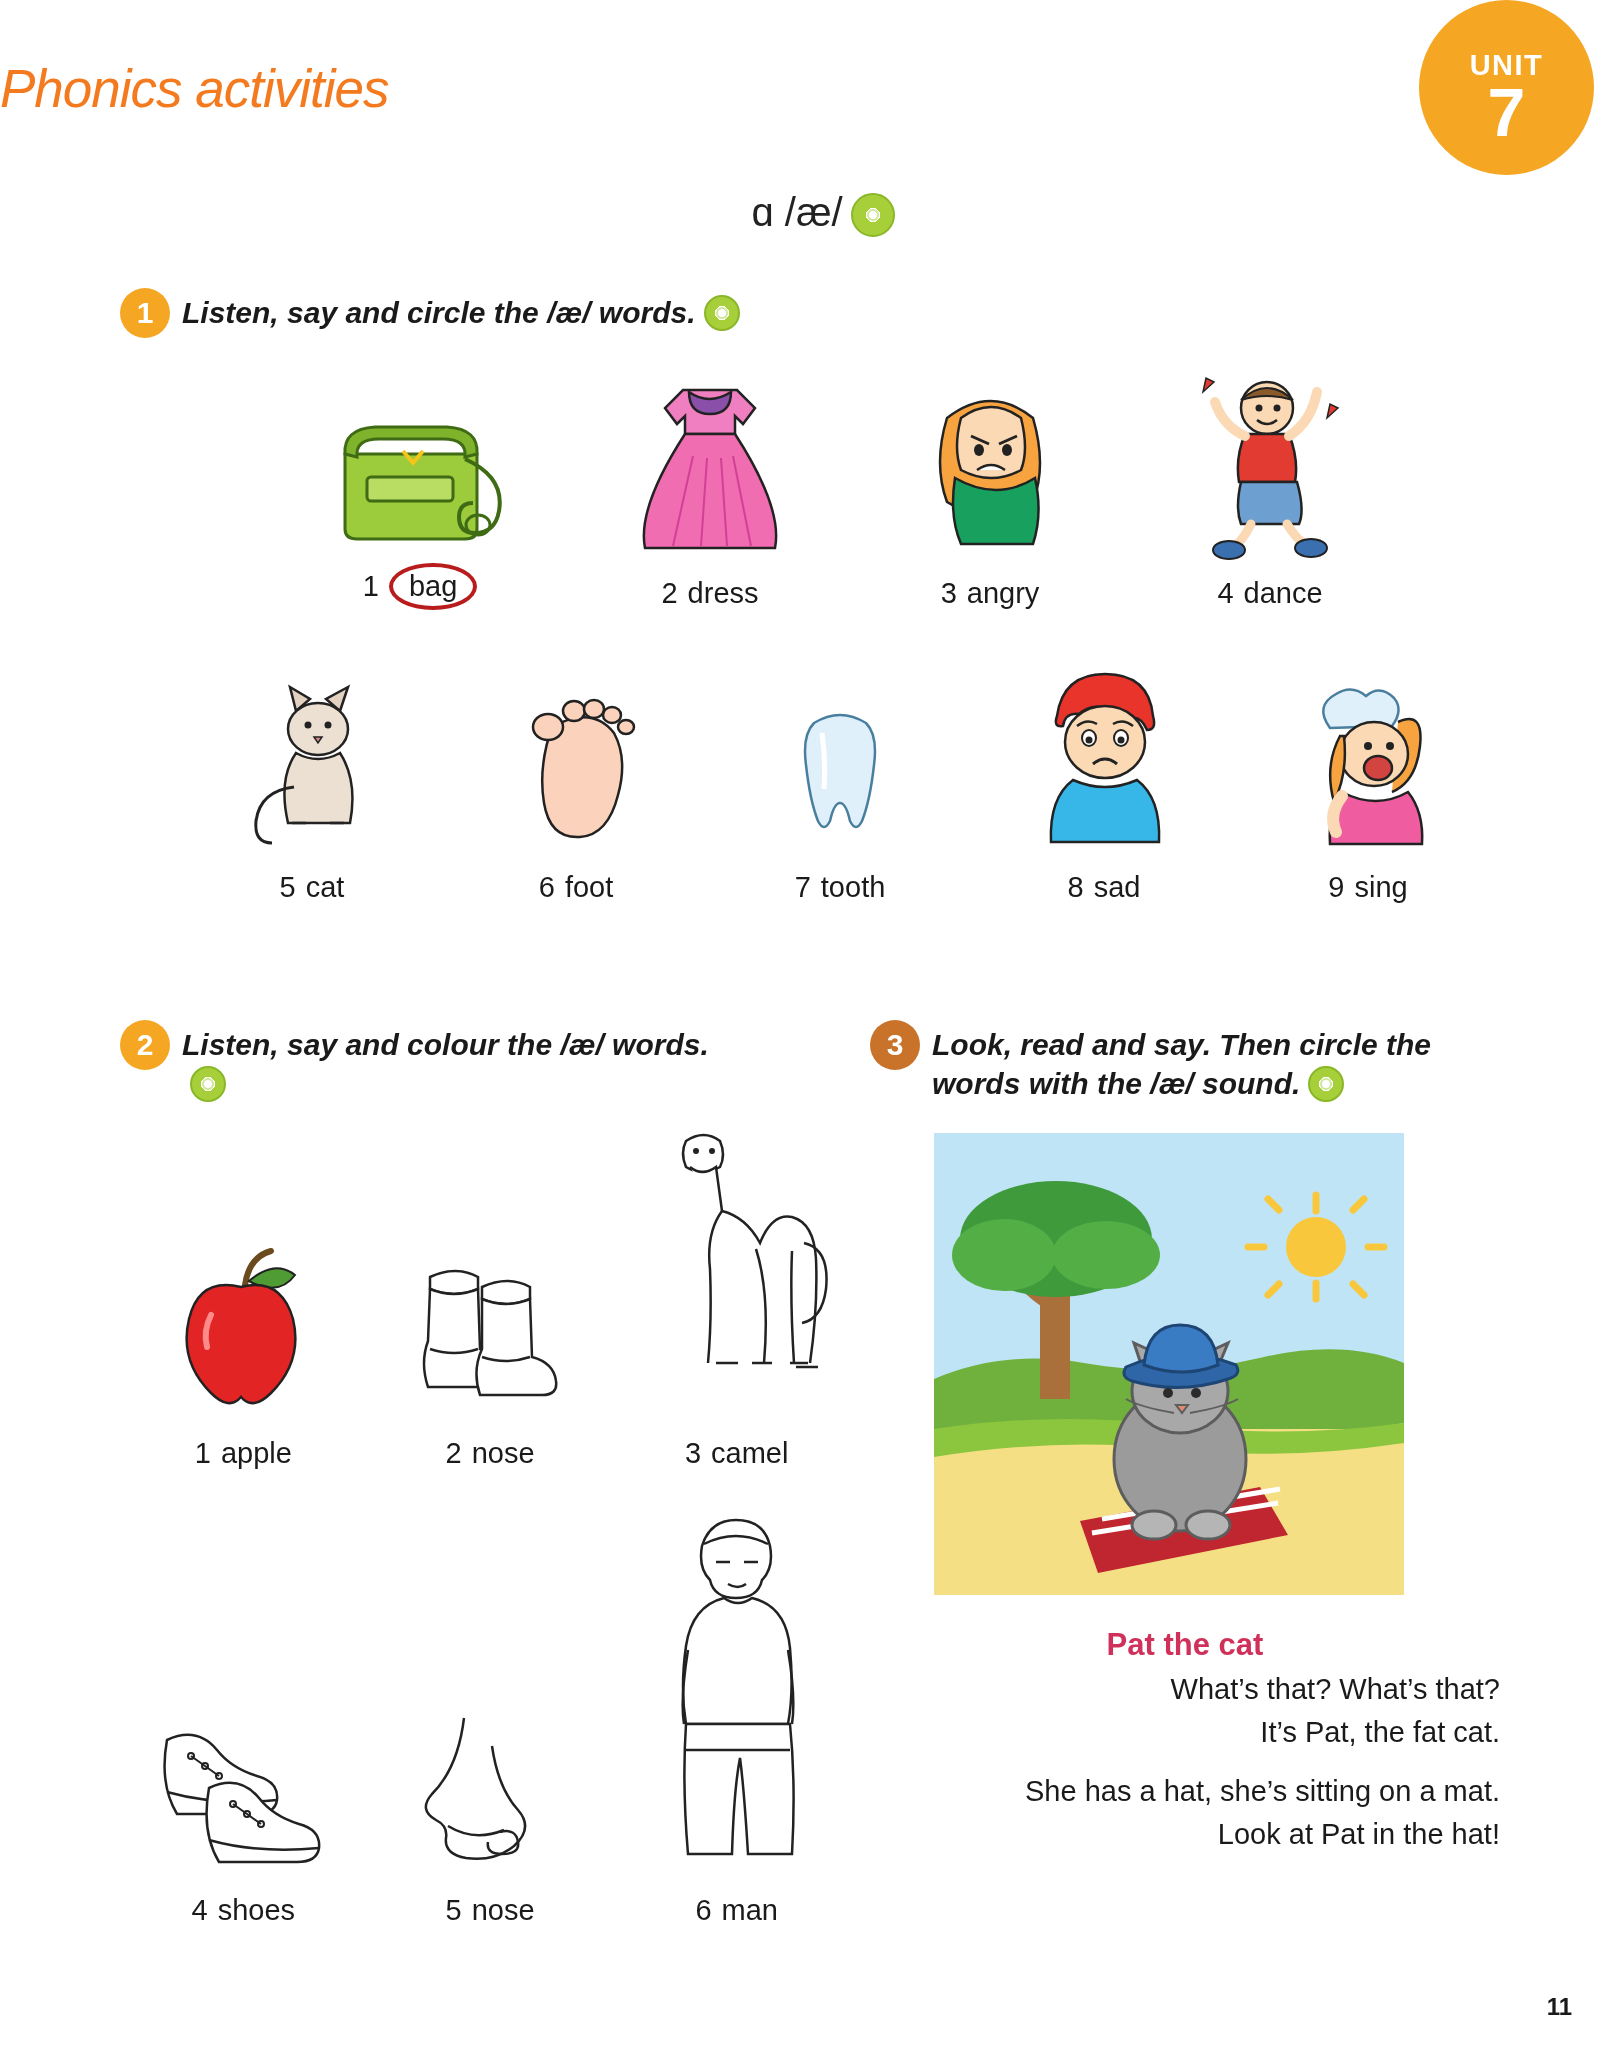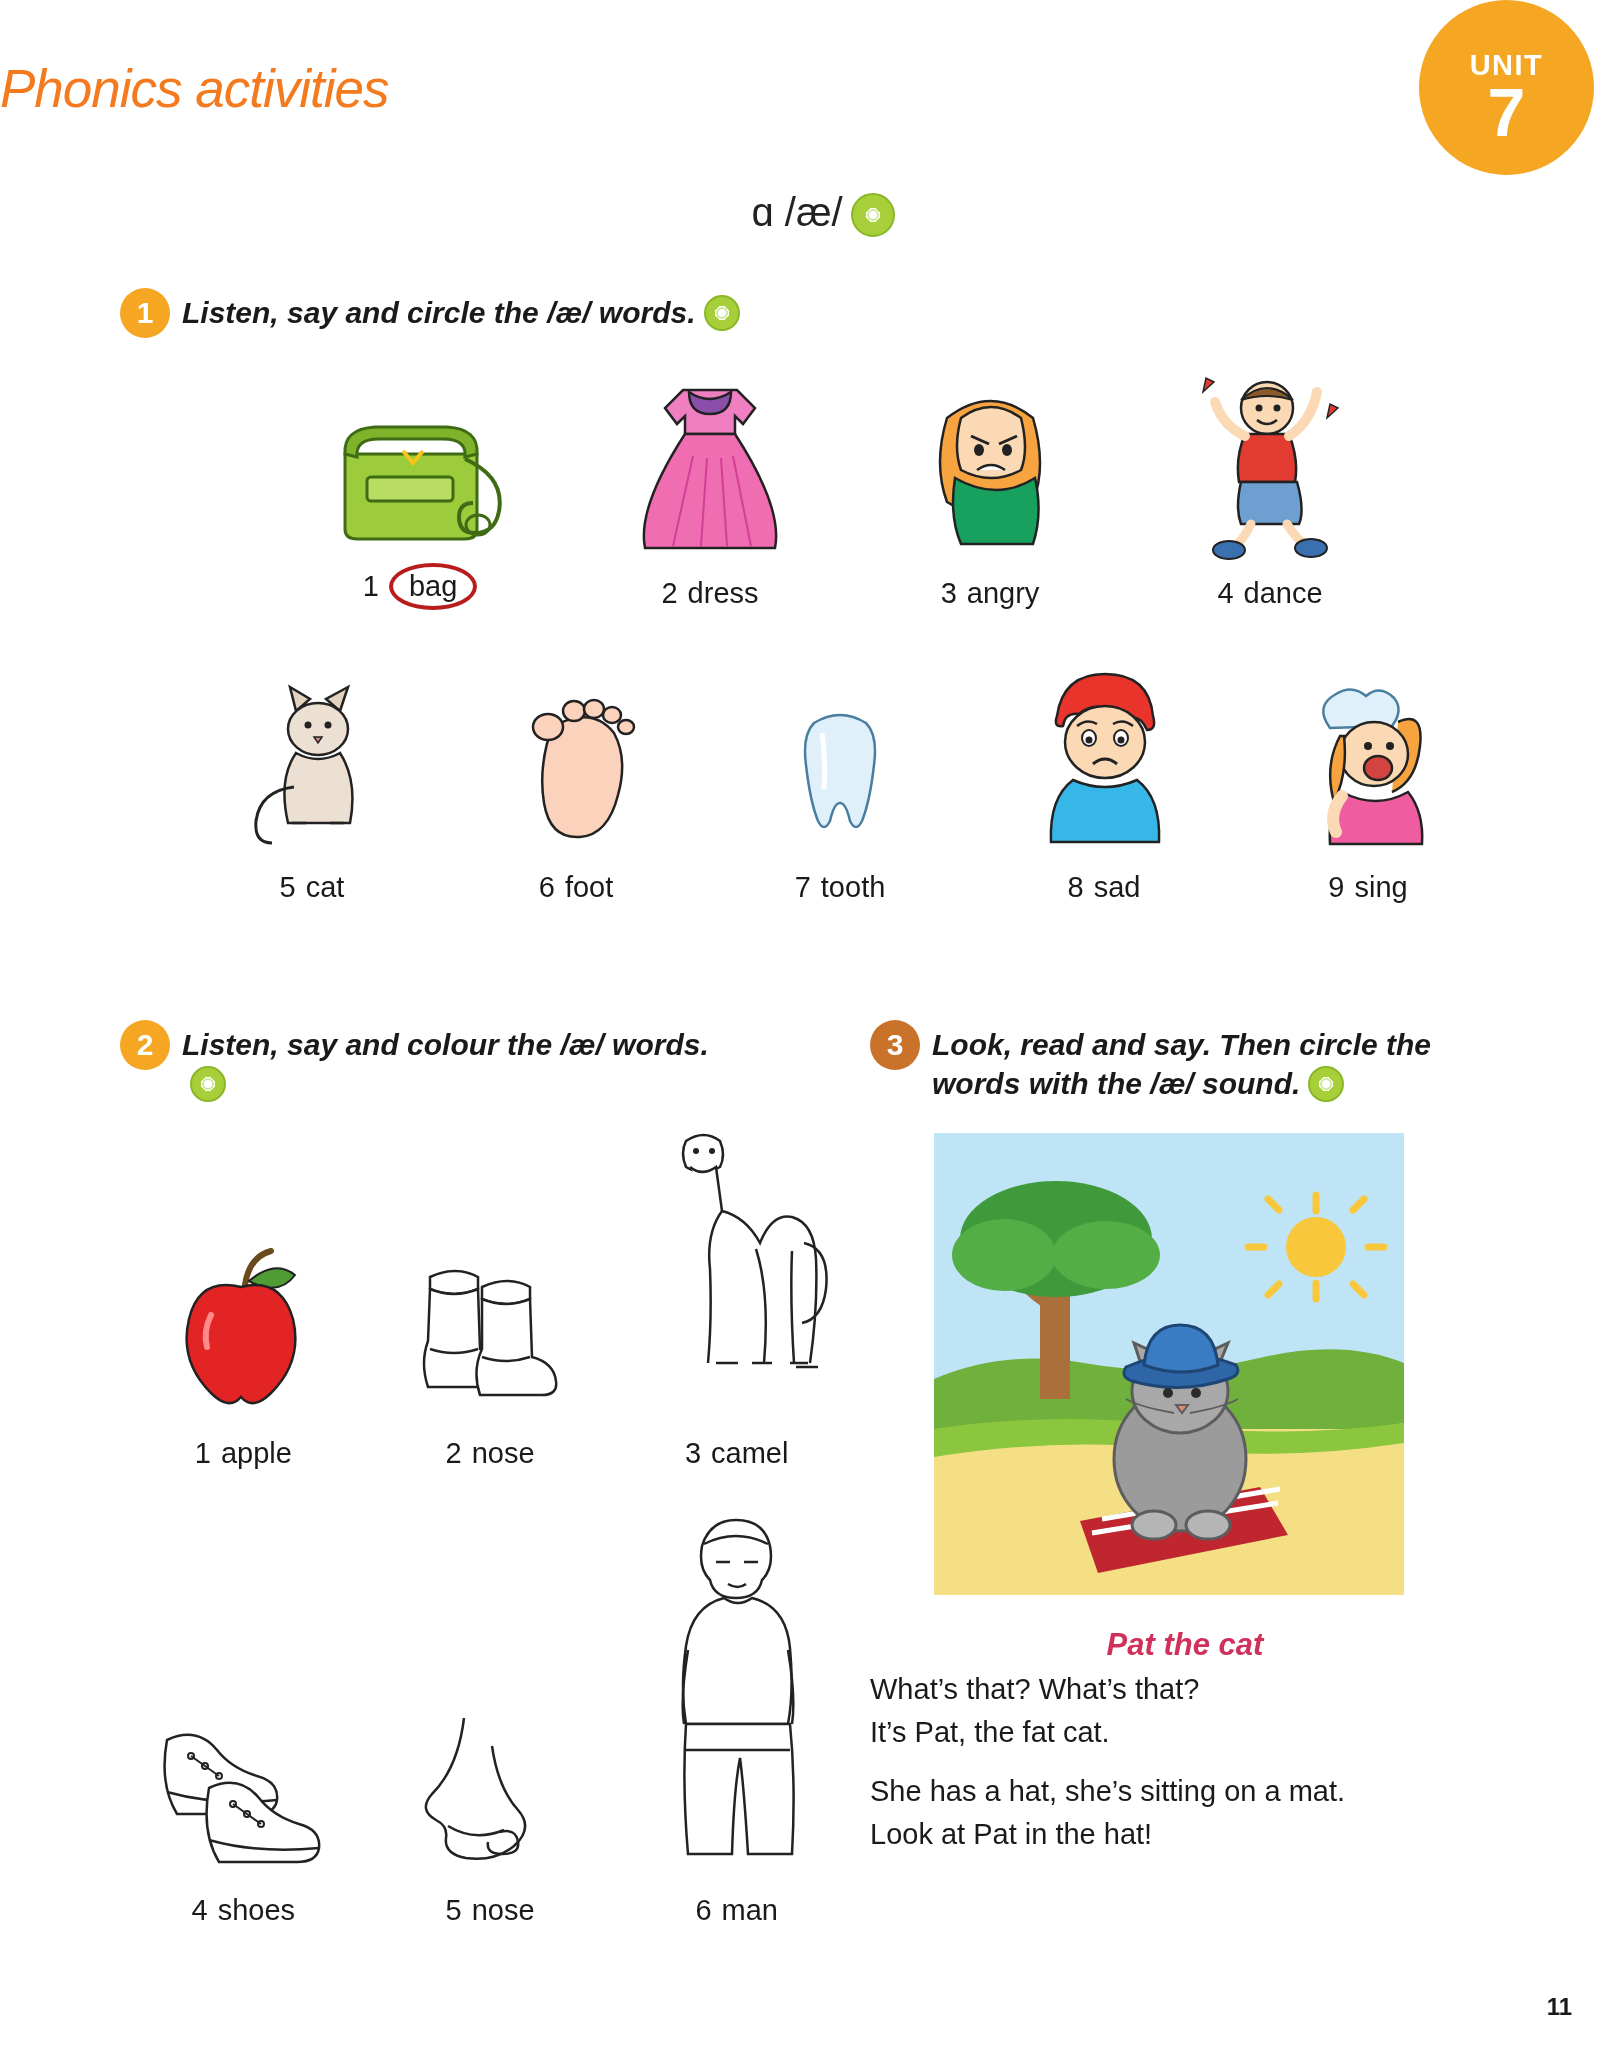--- a/index.html
+++ b/index.html
@@ -152,25 +152,24 @@
     margin-left: 60px;
     width: 480px; height: 470px;
     position: relative;
     overflow: hidden;
   }
   .rhyme-title {
     margin-top: 28px;
     text-align: center;
     font-size: 31px;
     font-weight: bold;
-    font-style: italic;
     color: #d0315b;
   }
   .rhyme-line {
-    text-align: left;
+    text-align: right;
     font-size: 29px;
     margin-top: 10px;
   }
   .rhyme-line.wide { font-size: 29px; }
 
   .page-num {
     position: absolute;
     right: 42px; bottom: 26px;
     font-size: 24px;
     font-weight: bold;

